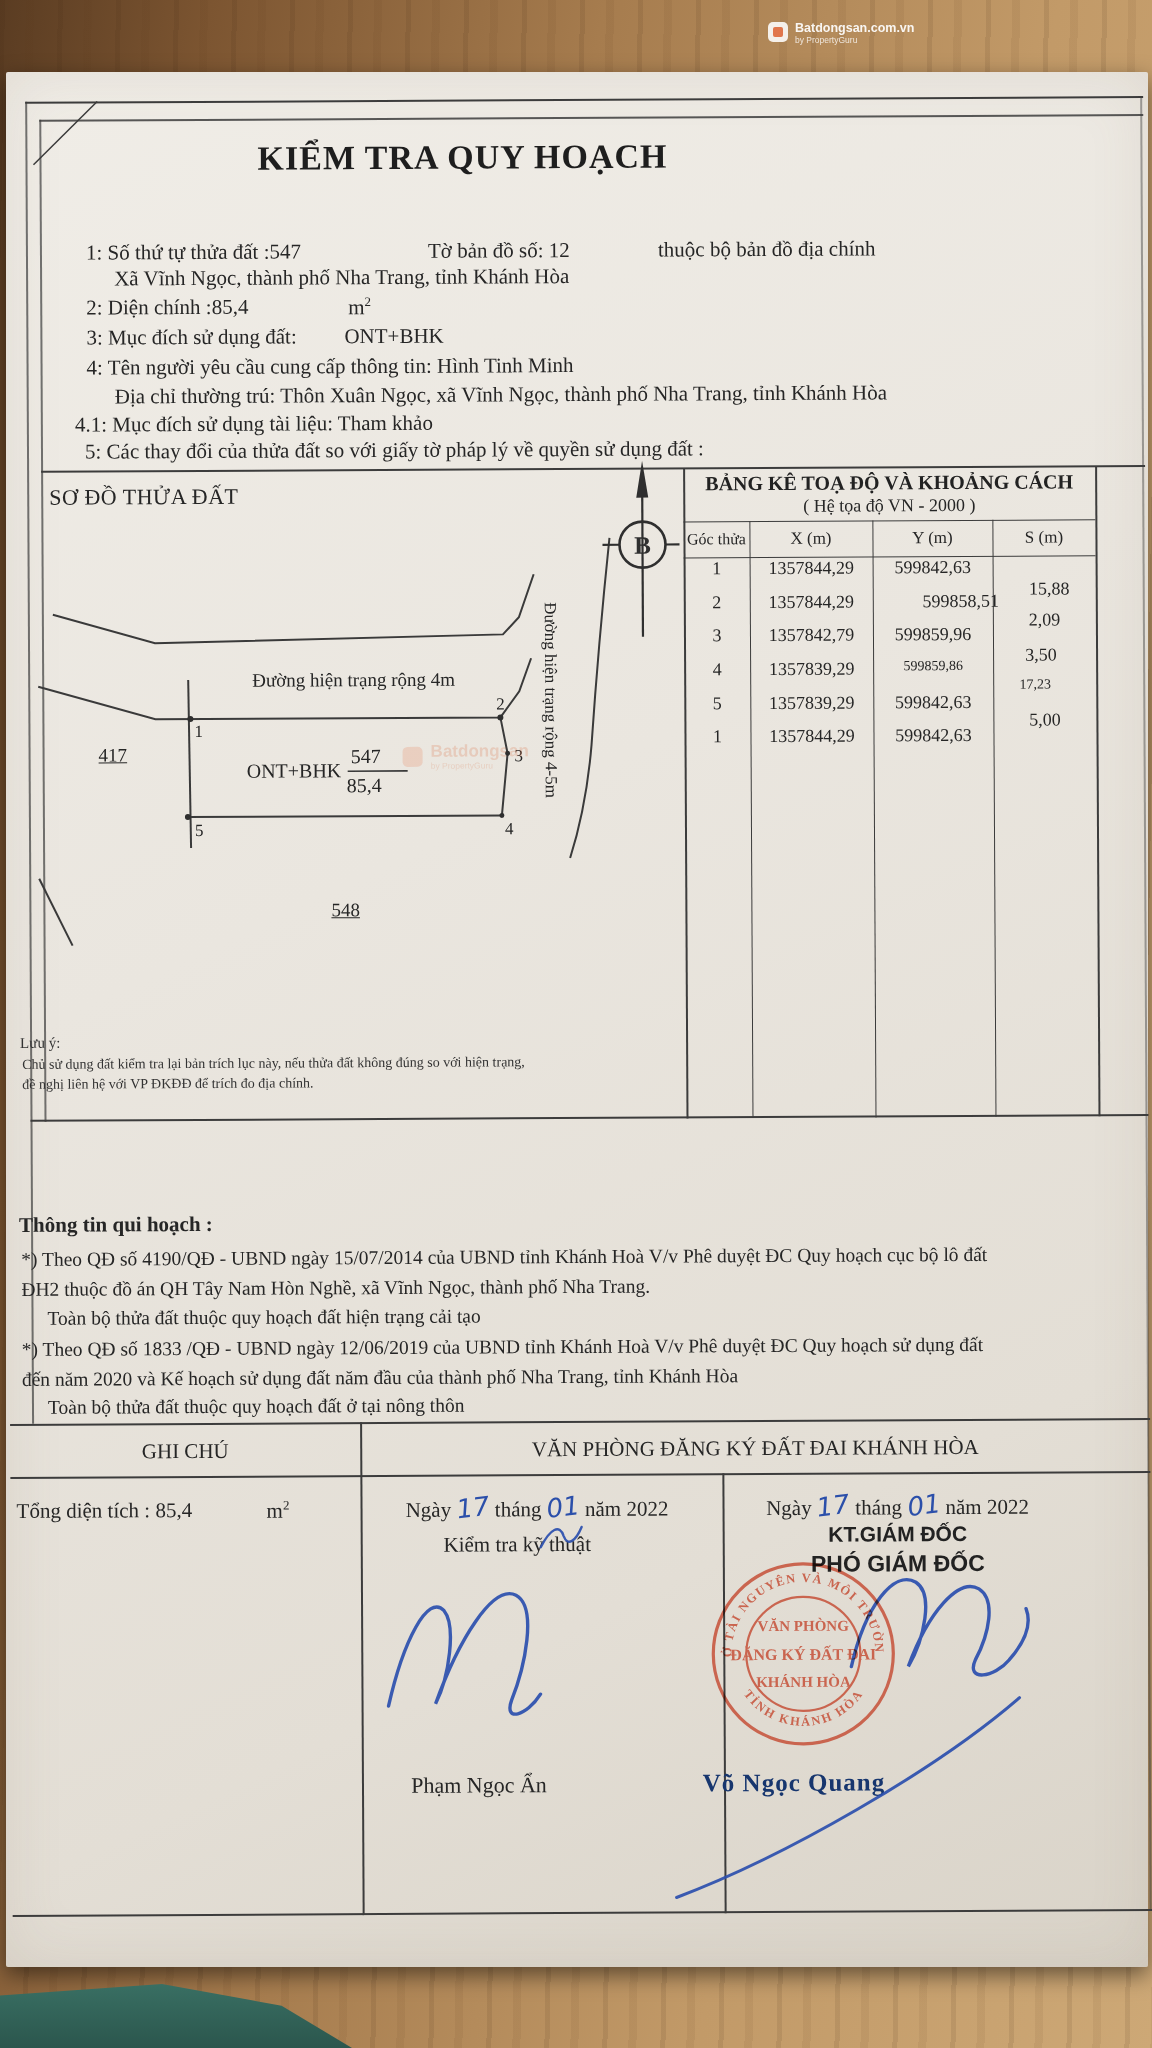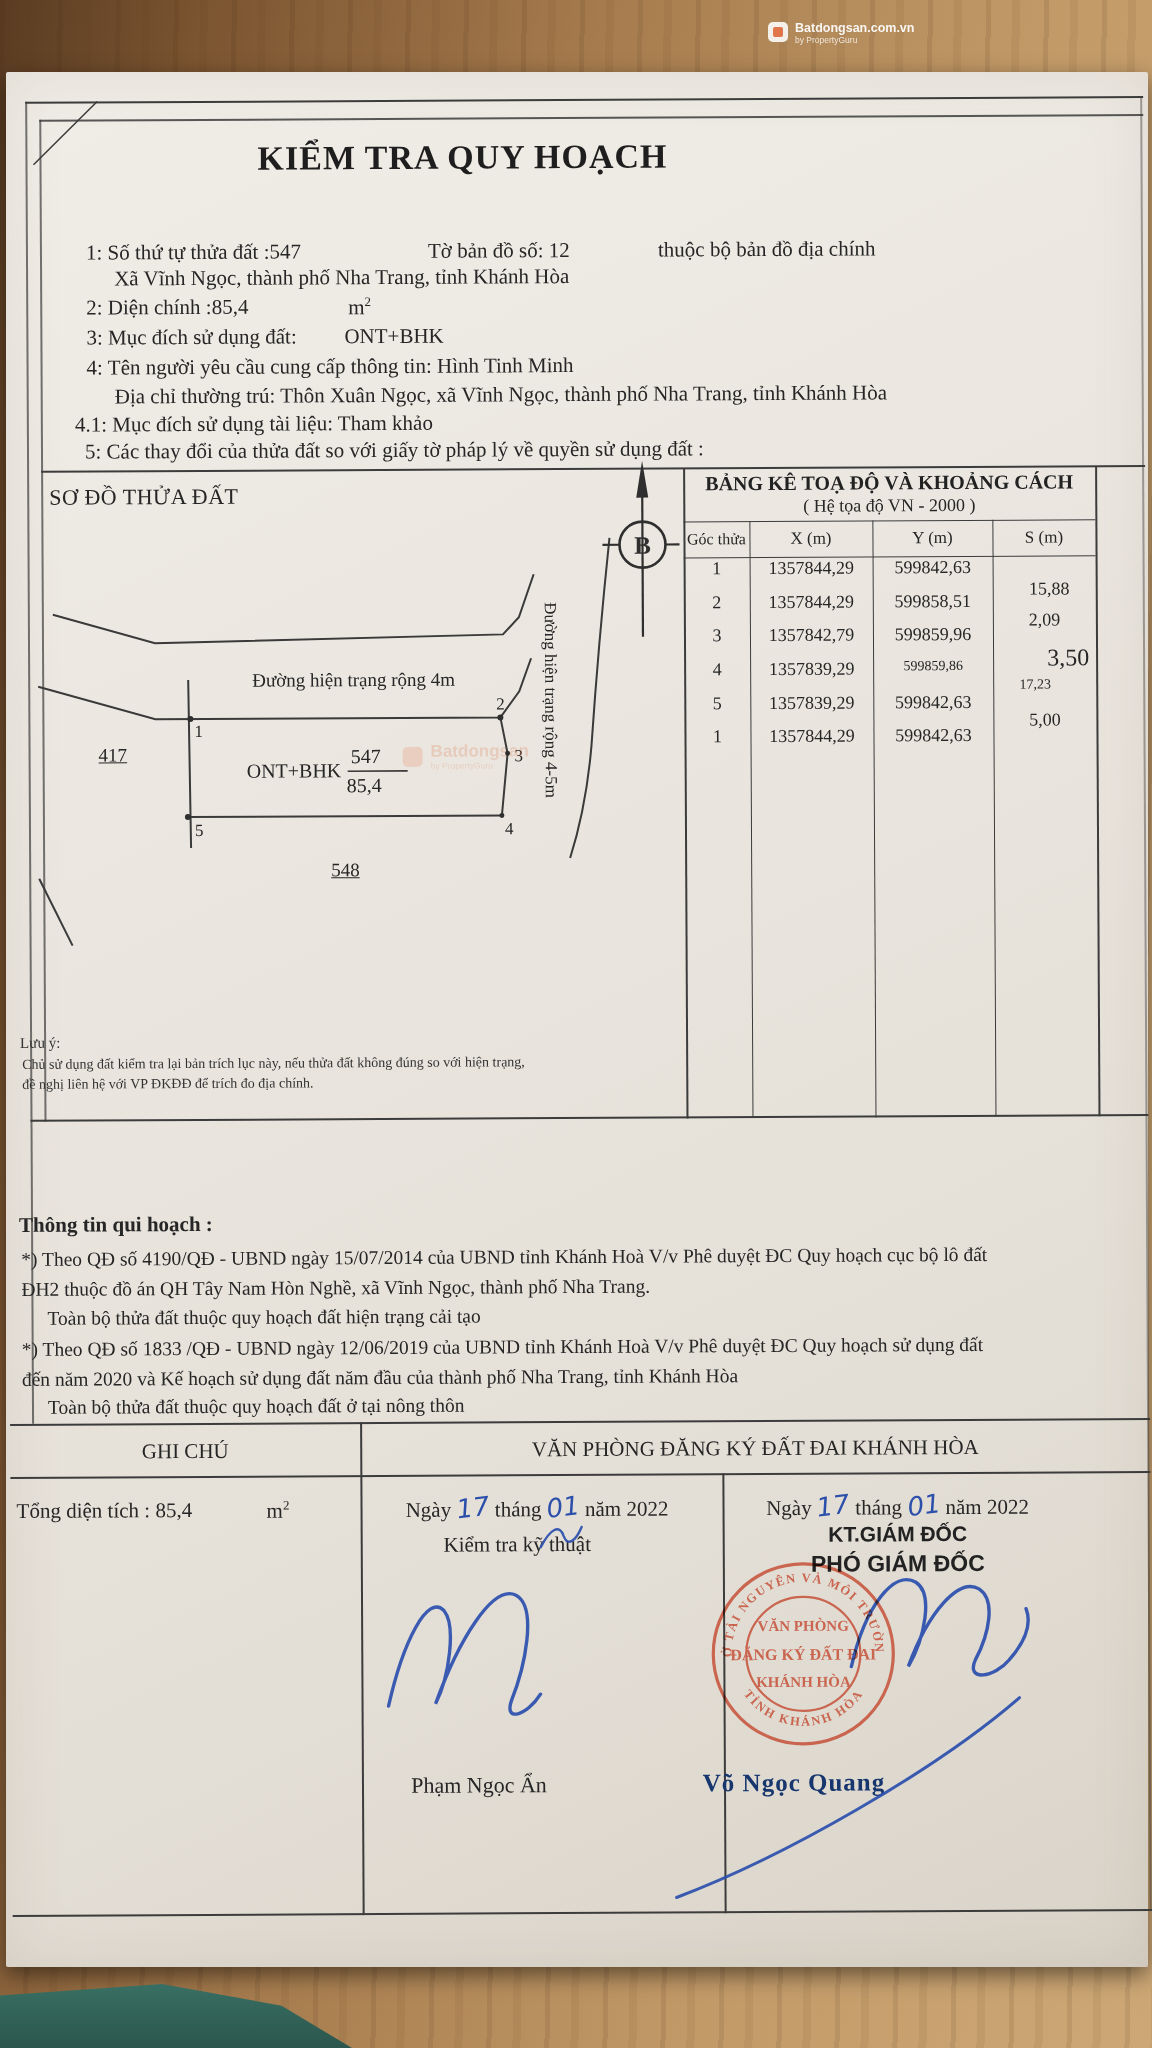--- a/index.html
+++ b/index.html
@@ -85,21 +85,21 @@
 
   <div class="t" style="left:52px;top:482px;font-size:22px;letter-spacing:.5px;">SƠ ĐỒ THỬA ĐẤT</div>
   <div class="t" style="left:254px;top:668px;font-size:19px;">Đường hiện trạng rộng 4m</div>
   <div class="t rot" style="left:542px;top:602px;height:215px;font-size:17px;">Đường hiện trạng rộng 4-5m</div>
   <div class="t" style="left:196px;top:720px;font-size:17px;">1</div>
   <div class="t" style="left:498px;top:694px;font-size:17px;">2</div>
   <div class="t" style="left:516px;top:746px;font-size:17px;">3</div>
   <div class="t" style="left:506px;top:819px;font-size:17px;">4</div>
   <div class="t" style="left:196px;top:819px;font-size:17px;">5</div>
   <div class="t" style="left:100px;top:742px;font-size:19px;text-decoration:underline;">417</div>
-  <div class="t" style="left:332px;top:858px;font-size:19px;text-decoration:underline;">548</div>
+  <div class="t" style="left:332px;top:898px;font-size:19px;text-decoration:underline;">548</div>
   <div class="t" style="left:248px;top:758px;font-size:20px;">ONT+BHK</div>
   <div class="t" style="left:352px;top:744px;font-size:20px;">547</div>
   <div class="t" style="left:348px;top:773px;font-size:20px;">85,4</div>
 
   <div class="vln" style="left:686px;top:469px;width:1.5px;height:650px;"></div>
   <div class="vln" style="left:1098px;top:469px;width:1.5px;height:650px;"></div>
   <div class="vln" style="left:752px;top:522px;width:1.3px;height:597px;"></div>
   <div class="vln" style="left:875px;top:522px;width:1.3px;height:597px;"></div>
   <div class="vln" style="left:995px;top:522px;width:1.3px;height:597px;"></div>
   <div class="ln" style="left:686px;top:522px;width:412px;height:1.3px;"></div>
@@ -109,37 +109,37 @@
   <div class="t ctr" style="left:686px;top:531px;width:66px;font-size:16px;">Góc thửa</div>
   <div class="t ctr" style="left:752px;top:530px;width:123px;font-size:17px;">X (m)</div>
   <div class="t ctr" style="left:875px;top:530px;width:120px;font-size:17px;">Y (m)</div>
   <div class="t ctr" style="left:995px;top:530px;width:103px;font-size:17px;">S (m)</div>
 
   <div class="t ctr" style="left:686px;top:559px;width:66px;font-size:18px;">1</div>
   <div class="t ctr" style="left:752px;top:559px;width:123px;font-size:18px;">1357844,29</div>
   <div class="t ctr" style="left:875px;top:559px;width:120px;font-size:18px;">599842,63</div>
   <div class="t ctr" style="left:686px;top:593px;width:66px;font-size:18px;">2</div>
   <div class="t ctr" style="left:752px;top:593px;width:123px;font-size:18px;">1357844,29</div>
-  <div class="t ctr" style="left:875px;top:593px;width:120px;font-size:18px;">599858,51</div>
+  <div class="t ctr" style="left:875px;top:593px;width:120px;font-size:18px;padding-left:28px;">599858,51</div>
   <div class="t ctr" style="left:686px;top:626px;width:66px;font-size:18px;">3</div>
   <div class="t ctr" style="left:752px;top:626px;width:123px;font-size:18px;">1357842,79</div>
   <div class="t ctr" style="left:875px;top:626px;width:120px;font-size:18px;">599859,96</div>
   <div class="t ctr" style="left:686px;top:660px;width:66px;font-size:18px;">4</div>
   <div class="t ctr" style="left:752px;top:660px;width:123px;font-size:18px;">1357839,29</div>
   <div class="t ctr" style="left:875px;top:660px;width:120px;font-size:14px;">599859,86</div>
   <div class="t ctr" style="left:686px;top:694px;width:66px;font-size:18px;">5</div>
   <div class="t ctr" style="left:752px;top:694px;width:123px;font-size:18px;">1357839,29</div>
   <div class="t ctr" style="left:875px;top:694px;width:120px;font-size:18px;">599842,63</div>
   <div class="t ctr" style="left:686px;top:727px;width:66px;font-size:18px;">1</div>
   <div class="t ctr" style="left:752px;top:727px;width:123px;font-size:18px;">1357844,29</div>
   <div class="t ctr" style="left:875px;top:727px;width:120px;font-size:18px;">599842,63</div>
 
   <div class="t ctr" style="left:1000px;top:581px;width:103px;font-size:18px;">15,88</div>
   <div class="t ctr" style="left:995px;top:612px;width:103px;font-size:18px;">2,09</div>
-  <div class="t ctr" style="left:995px;top:647px;width:96px;font-size:24px;text-align:right;">3,50</div>
+  <div class="t ctr" style="left:995px;top:647px;width:96px;font-size:18px;">3,50</div>
   <div class="t ctr" style="left:995px;top:679px;width:84px;font-size:14px;">17,23</div>
   <div class="t ctr" style="left:995px;top:712px;width:103px;font-size:18px;">5,00</div>
 
   <div class="t small" style="left:20px;top:1032px;font-size:15px;">Lưu ý:</div>
   <div class="t small" style="left:22px;top:1052px;width:505px;white-space:normal;line-height:1.45;">Chủ sử dụng đất kiểm tra lại bản trích lục này, nếu thửa đất không đúng so với hiện trạng, đề nghị liên hệ với VP ĐKĐĐ để trích đo địa chính.</div>
 
   <div class="t" style="left:18px;top:1210px;font-size:21px;font-weight:bold;">Thông tin qui hoạch :</div>
   <div class="t" style="left:20px;top:1246px;font-size:19.5px;">*) Theo QĐ số 4190/QĐ - UBND ngày 15/07/2014 của UBND tỉnh Khánh Hoà V/v Phê duyệt ĐC Quy hoạch cục bộ lô đất</div>
   <div class="t" style="left:20px;top:1276px;font-size:19.5px;">ĐH2 thuộc đồ án QH Tây Nam Hòn Nghề, xã Vĩnh Ngọc, thành phố Nha Trang.</div>
   <div class="t" style="left:46px;top:1305px;font-size:19.5px;">Toàn bộ thửa đất thuộc quy hoạch đất hiện trạng cải tạo</div>

